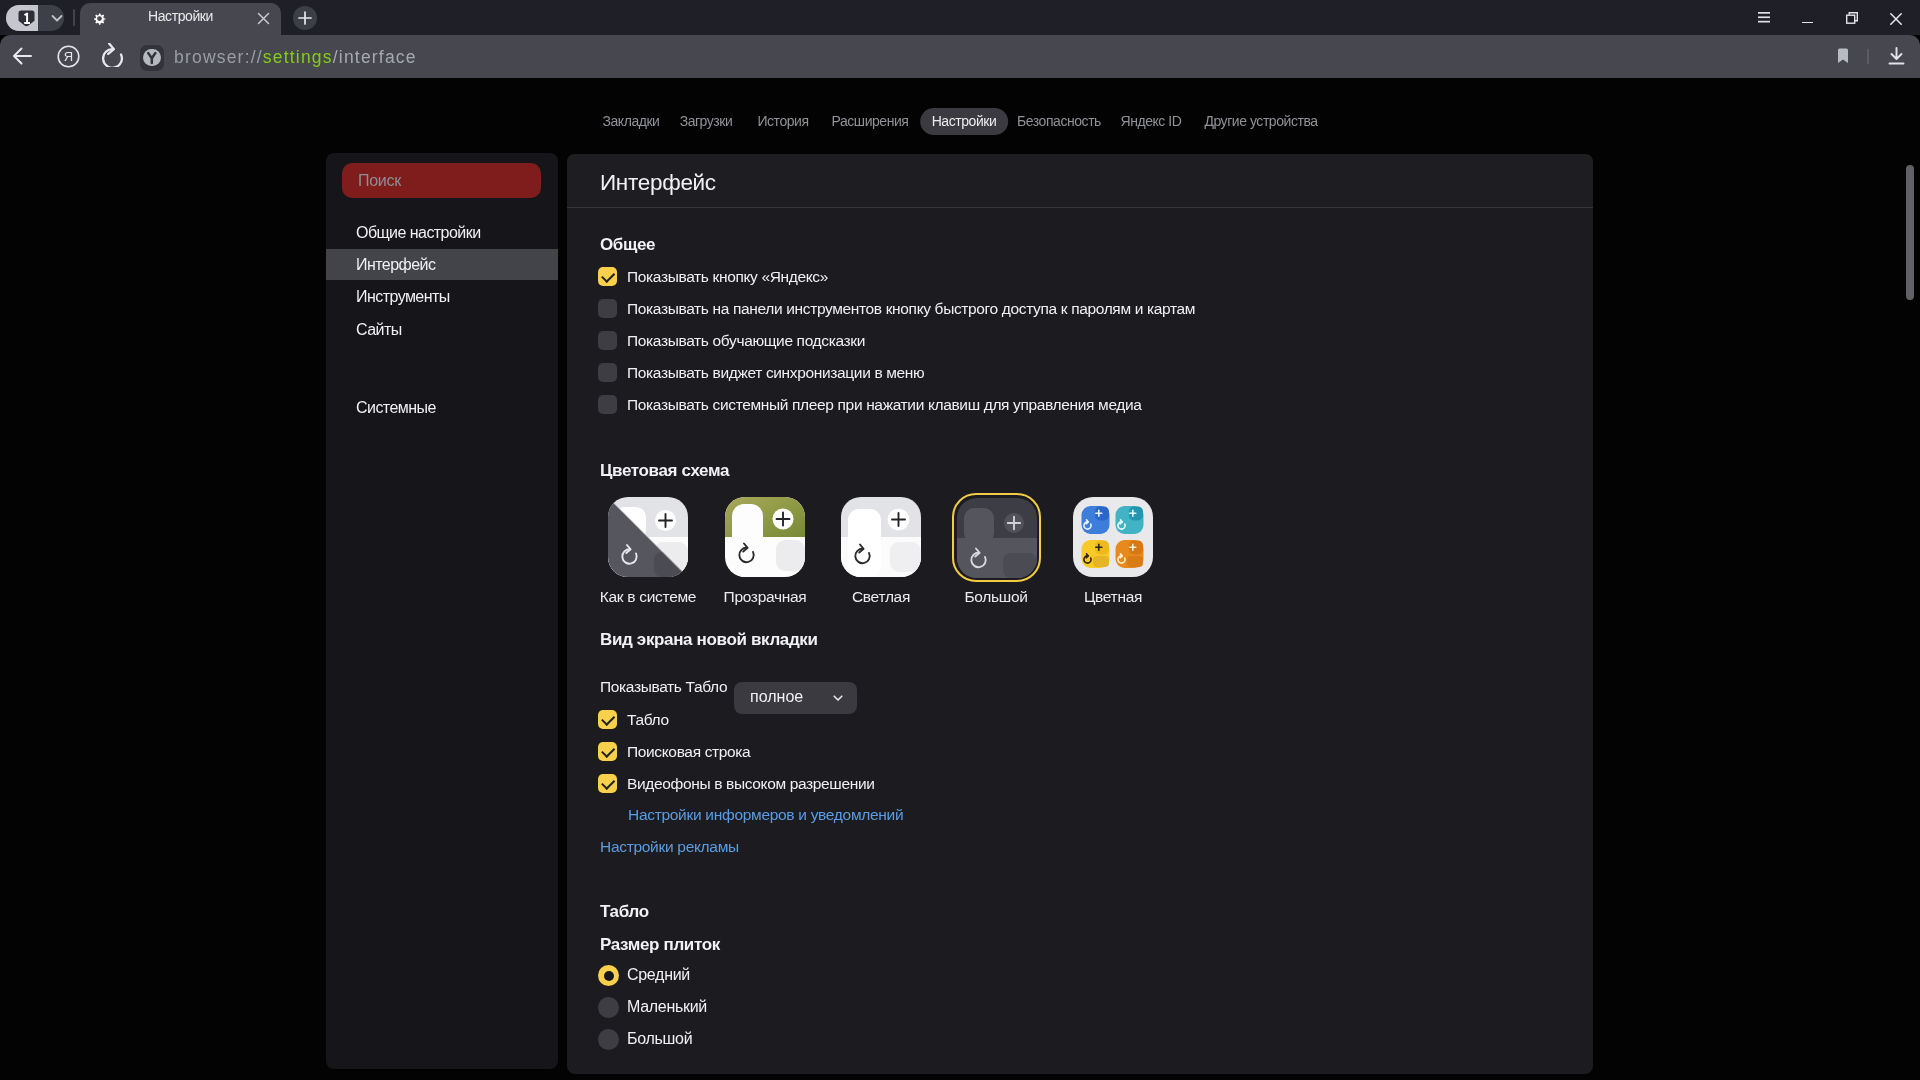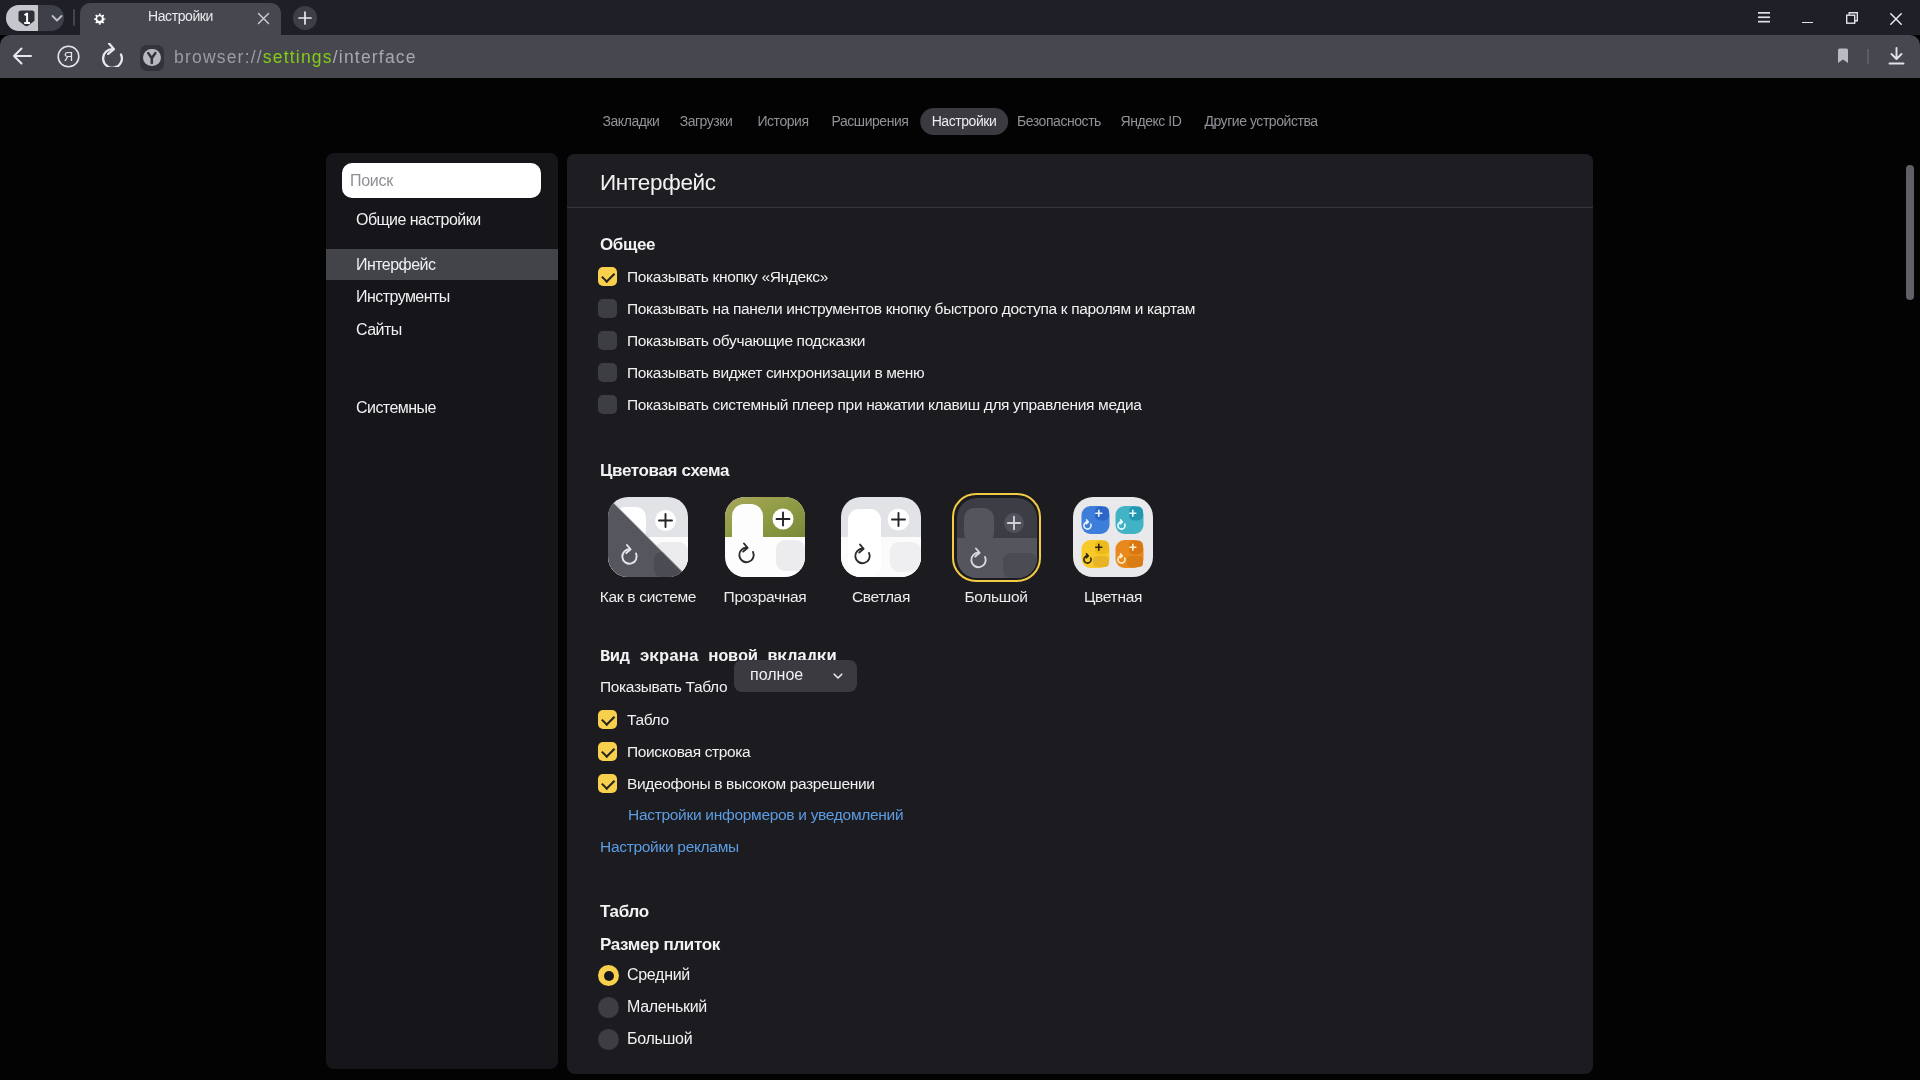--- a/index.html
+++ b/index.html
@@ -106,23 +106,23 @@
   <div class="navitem" style="left:631px">Закладки</div>
   <div class="navitem" style="left:706px">Загрузки</div>
   <div class="navitem" style="left:783px">История</div>
   <div class="navitem" style="left:870px">Расширения</div>
   <div class="navitem" style="left:964px; background:#3a3a40; border-radius:14px; color:#eceded; padding:0 11.5px;">Настройки</div>
   <div class="navitem" style="left:1059px">Безопасность</div>
   <div class="navitem" style="left:1151px">Яндекс ID</div>
   <div class="navitem" style="left:1261px">Другие устройства</div>
 </div>
 <div id="sidebar">
-  <div style="position:absolute; left:16px; top:10px; width:199px; height:35px; background:#ffffff; border-radius:10px;
-    font-size:16px; letter-spacing:-0.3px; color:#8d8f94; line-height:35px; padding-left:8px;">Поиск</div>
-  <div class="mitem" style="top:51px;">Общие настройки</div>
+  <div style="position:absolute; left:16px; top:10px; width:199px; height:35px; background:#7f1d1d; border-radius:10px;
+    font-size:16px; letter-spacing:-0.3px; color:#8d8f94; line-height:35px; padding-left:16px;">Поиск</div>
+  <div class="mitem" style="top:64px;">Общие настройки</div>
   <div style="position:absolute; left:0; top:96px; width:232px; height:31px; background:#43444a;"></div>
   <div class="mitem" style="top:96px;">Интерфейс</div>
   <div class="mitem" style="top:128px;">Инструменты</div>
   <div class="mitem" style="top:161px;">Сайты</div>
   <div class="mitem" style="top:193px;margin-top:46px;">Системные</div>
 </div>
 <div id="content">
   <div style="position:absolute; left:0; top:0; width:1026px; height:53px; background:#1e1e22; border-radius:8px 8px 0 0;"></div>
   <div style="position:absolute; left:33px; top:16px; font-size:22.5px; letter-spacing:-0.3px; color:#f1f2f4;">Интерфейс</div>
   <div style="position:absolute; left:0; top:53px; width:1026px; height:1px; background:#35353a;"></div>
@@ -273,23 +273,23 @@
         <path d="M17.76 26.98 A3.6 3.6 0 1 1 14.81 24.91" stroke="#fdefc9" stroke-width="1.6" fill="none" stroke-linecap="round"></path>
           <path d="M13.13 26.79 L15.31 24.96 L13.48 22.77" stroke="#fdefc9" stroke-width="1.6" fill="none" stroke-linecap="round" stroke-linejoin="round"></path>
       </g>
     </g>
   </svg>
   <div class="tlab" style="left:81px">Как в системе</div>
   <div class="tlab" style="left:198px">Прозрачная</div>
   <div class="tlab" style="left:314px">Светлая</div>
   <div class="tlab" style="left:429px">Большой</div>
   <div class="tlab" style="left:546px">Цветная</div>
-  <div class="h2" style="top:493px;font-family:Liberation Mono, monospace;">Вид экрана новой вкладки</div>
+  <div class="h2" style="top:476px;">Вид экрана новой вкладки</div>
   <div style="position:absolute; left:33px; top:524px; font-size:15.5px; letter-spacing:-0.35px; color:#f0f1f3;">Показывать Табло</div>
-  <div style="position:absolute; left:167px; top:506px; width:123px; height:32px; background:#3a3a40; border-radius:8px;">
+  <div style="position:absolute; left:167px; top:528px; width:123px; height:32px; background:#3a3a40; border-radius:8px;">
     <span style="position:absolute; left:16px; top:6px; font-size:16px; color:#f0f1f3;">полное</span>
     <svg style="position:absolute; right:14px; top:13px;" width="10" height="7" viewBox="0 0 10 7">
         <path d="M1.2 1.2 L5 5 L8.8 1.2" stroke="#e8e9ec" stroke-width="1.6" fill="none" stroke-linecap="round" stroke-linejoin="round"></path>
       </svg>
   </div>
   <div class="cbrow" style="top:556px;">
       <div class="cb on"></div>
       <div class="cblab">Табло</div>
     </div>
   <div class="cbrow" style="top:588px;">

